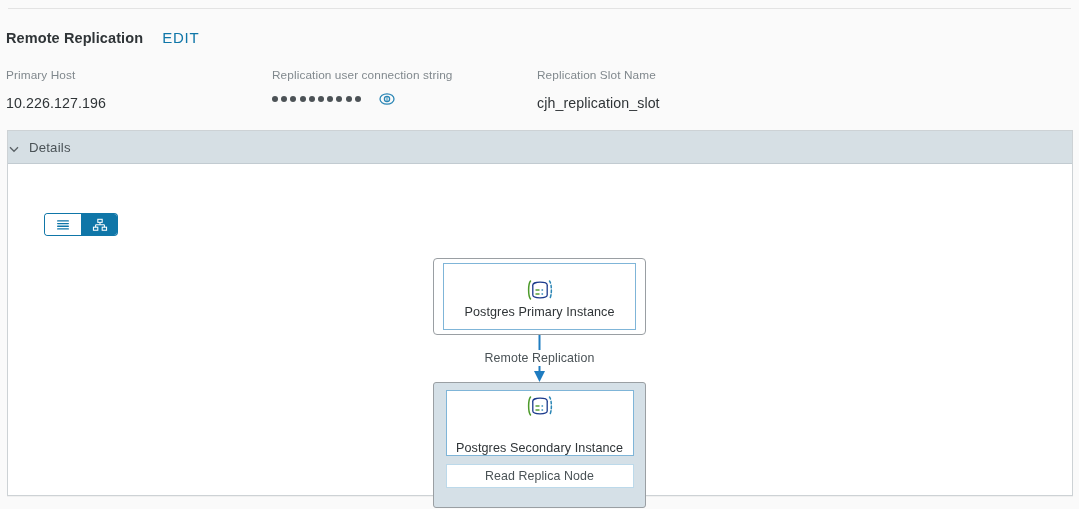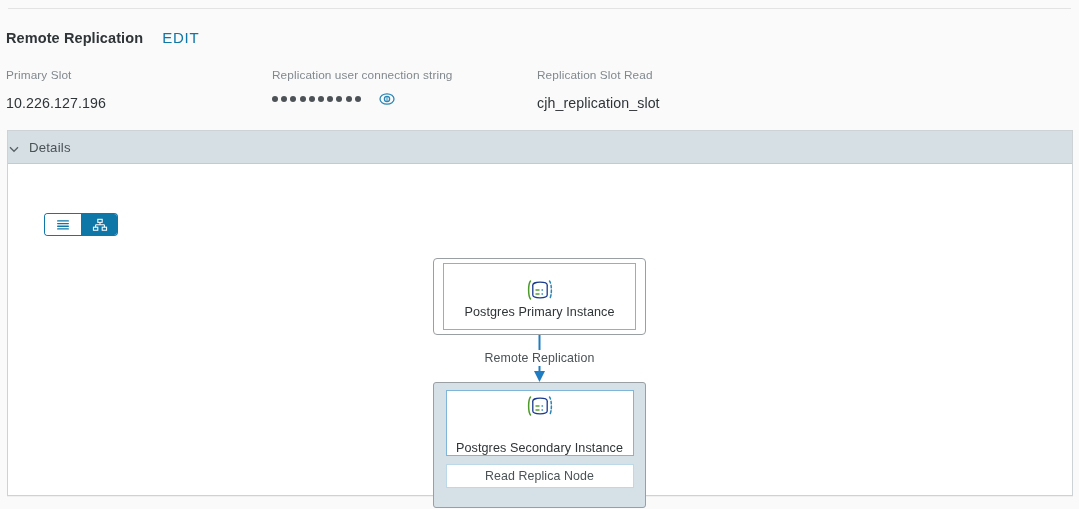--- a/index.html
+++ b/index.html
@@ -126,21 +126,21 @@
   <div class="top-rule"></div>
 
   <div class="section-head">
     <span class="section-title">Remote Replication</span>
     <span class="edit-link">EDIT</span>
   </div>
 
   <div class="fields">
 
     <div class="field f1">
-      <div class="field-label">Primary Slot</div>
+      <div class="field-label">Primary Host</div>
       <div class="field-value">10.226.127.196</div>
     </div>
 
     <div class="field f2">
       <div class="field-label">Replication user connection string</div>
       <div class="secret-row">
         <span class="dots">
             <i></i>
             <i></i>
             <i></i>
@@ -156,21 +156,21 @@
           <svg viewBox="0 0 16 16" width="16" height="16">
             <ellipse cx="8" cy="8" rx="7" ry="5.2" fill="none" stroke="#2b86b5" stroke-width="1.3"></ellipse>
             <circle cx="8" cy="8" r="2.6" fill="none" stroke="#2b86b5" stroke-width="1.3"></circle>
             <line x1="8" y1="5.4" x2="8" y2="10.6" stroke="#2b86b5" stroke-width="1"></line>
           </svg>
         </span>
       </div>
     </div>
 
     <div class="field f3">
-      <div class="field-label">Replication Slot Read</div>
+      <div class="field-label">Replication Slot Name</div>
       <div class="field-value">cjh_replication_slot</div>
     </div>
 
   </div>
 
   <div class="card">
 
     <div class="card-header">
       <span class="chev">
         <svg viewBox="0 0 12 12" width="12" height="12">

